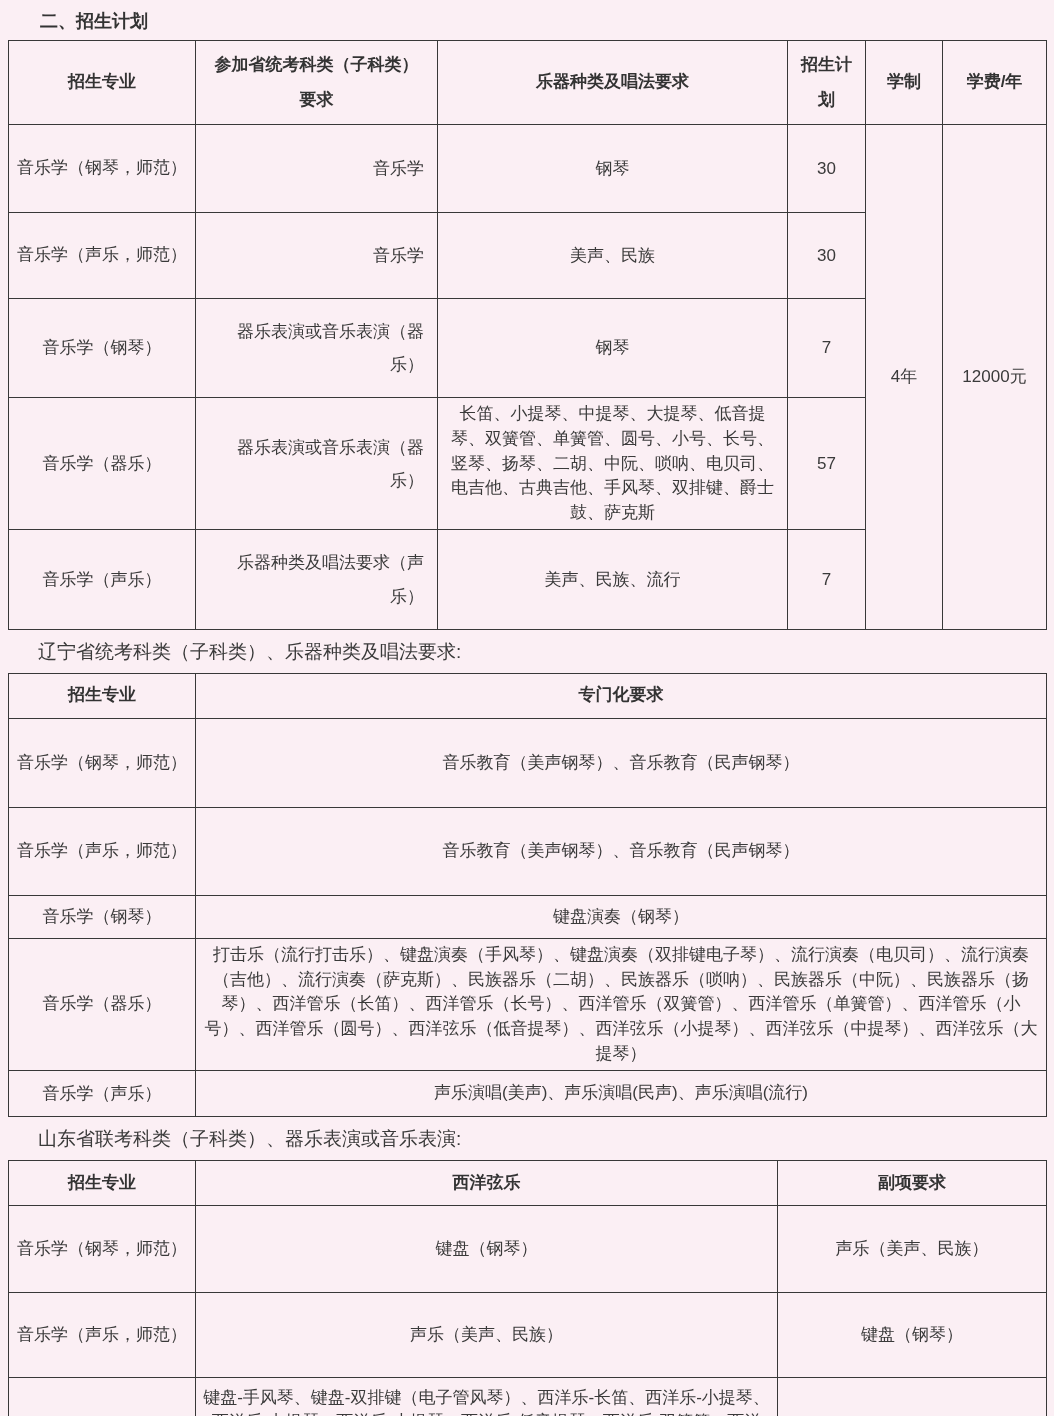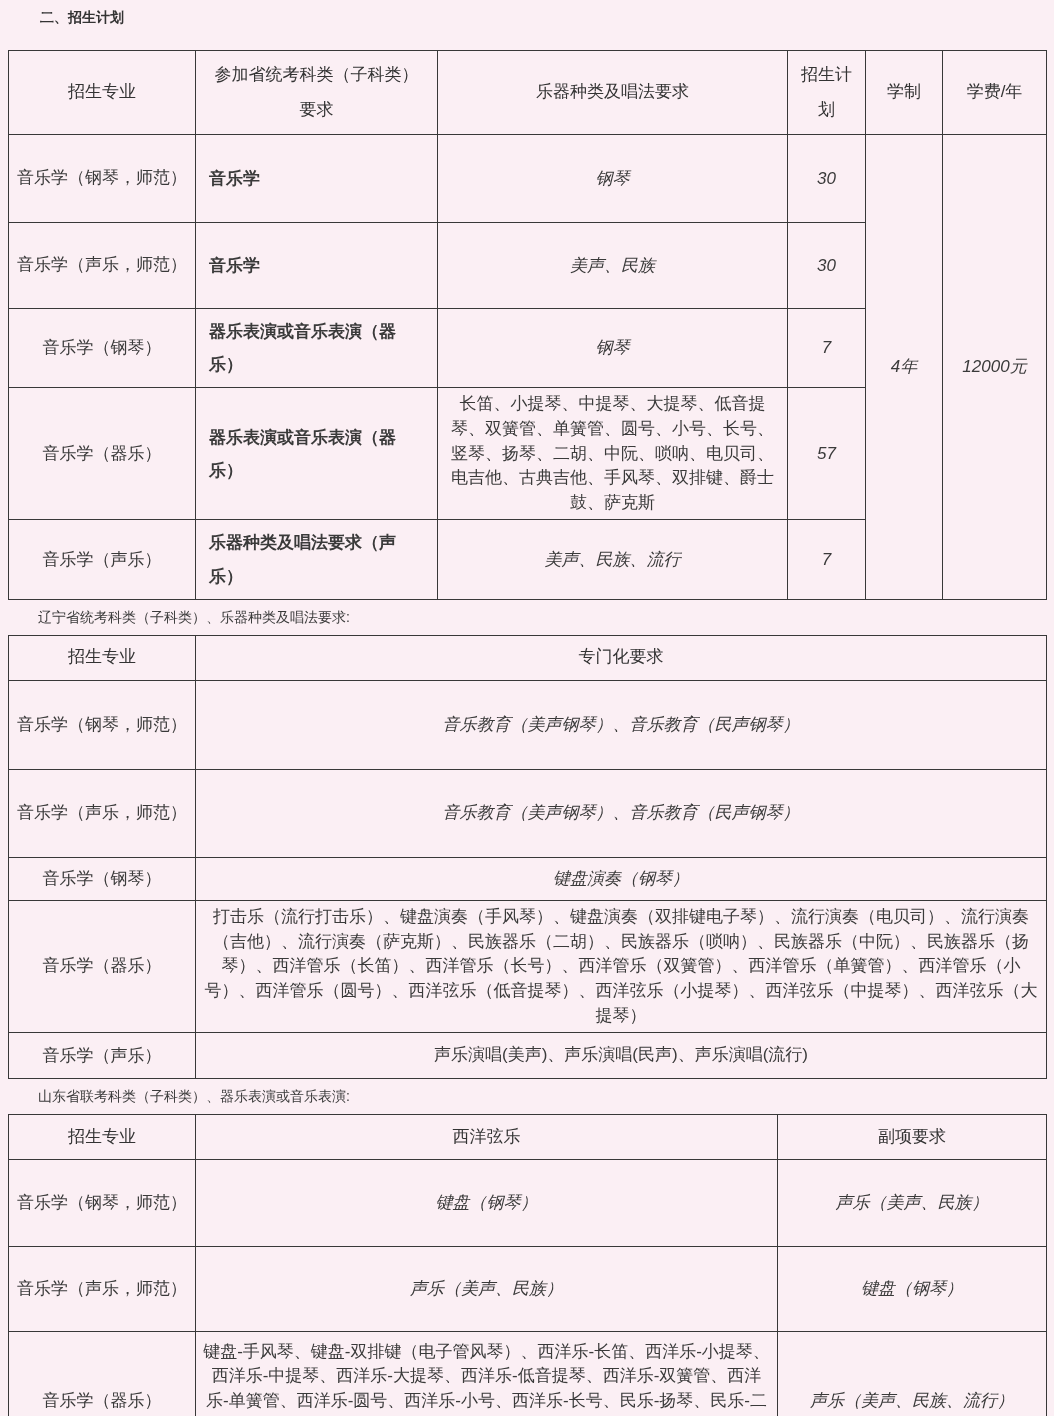--- a/index.html
+++ b/index.html
@@ -8,65 +8,63 @@
     background: #fbeff4;
     color: #3a3a3a;
     font-family: "Liberation Sans", "DejaVu Sans", sans-serif;
   }
   body {
     width: 1054px;
     min-height: 1416px;
     font-size: 17px;
   }
   .doc-title {
-    font-size: 14px;
+    font-size: 18px;
     font-weight: bold;
-    margin: 9px 0 23px 40px;
+    margin: 9px 0 7px 40px;
     color: #333;
   }
   .note {
-    font-size: 14px;
+    font-size: 19px;
     margin: 9px 9px 8px 38px;
     color: #3a3a3a;
   }
   table {
     border-collapse: collapse;
     table-layout: fixed;
     width: 1038px;
     margin: 0 8px;
     font-size: 17px;
   }
   th, td {
     border: 1.5px solid #383838;
     vertical-align: middle;
     word-break: break-all;
   }
   th {
-    font-weight: normal;
+    font-weight: bold;
     text-align: center;
     line-height: 2.05;
     padding: 2px 12px;
     color: #333;
   }
   td.c {
     text-align: center;
     line-height: 2.1;
     padding: 2px 6px;
-    font-style: italic;
   }
   td.major {
     text-align: center;
     line-height: 2.25;
     padding: 2px 8px;
   }
   td.cat {
-    text-align: left;
+    text-align: right;
     line-height: 1.95;
-    padding: 6px 13px;
-    font-weight: bold;
+    padding: 16px 13px;
   }
   td.l {
     text-align: center;
     line-height: 1.45;
     padding: 4px 7px;
   }
   
   .t1-hr  { height: 84px; }
   .t1-r0  { height: 88px; }
   .t1-r1  { height: 86px; }

